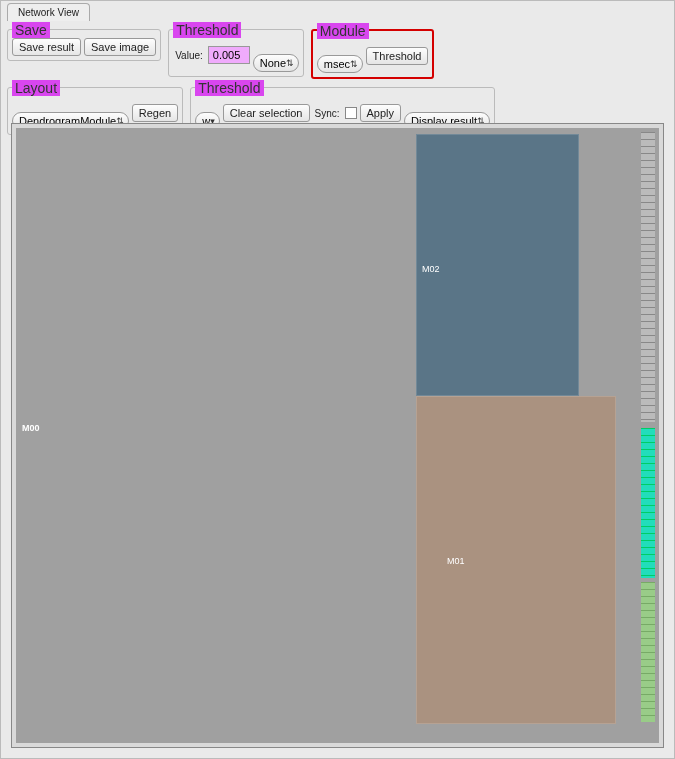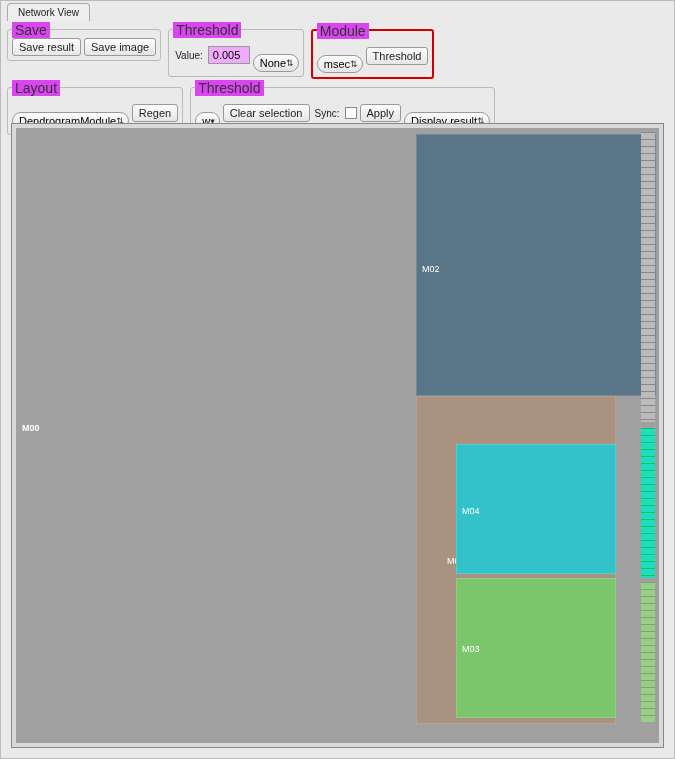--- a/index.html
+++ b/index.html
@@ -229,34 +229,28 @@
         </div>
       </div>
     </div>
   </div>
 
   <div class="canvas-frame">
     <div class="treemap">
 
       <span class="mlabel" style="left:6px; top:295px;font-weight:bold;">M00</span>
 
-      <div class="block" style="left:400px; top:6px; width:240px; height:262px; background:#5a7587;">
+      <div class="block" style="left:400px; top:6px; width:163px; height:262px; background:#5a7587;">
         <span class="mlabel" style="left:6px; top:130px;">M02</span>
       </div>
 
       <div class="block" style="left:400px; top:268px; width:200px; height:328px; background:#aa9280;">
         <span class="mlabel" style="left:6px; top:160px;margin-left:25px;">M01</span>
       </div>
 
-      <div class="block" style="left:440px; top:316px; width:160px; height:130px; background:#34c2ca;">
-        <span class="mlabel" style="left:6px; top:62px;">M04</span>
-      </div>
-
-      <div class="block" style="left:440px; top:450px; width:160px; height:140px; background:#7bc66b;">
-        <span class="mlabel" style="left:6px; top:66px;">M03</span>
-      </div>
+
 
       <div class="index-strip" style="top:4px; height:290px;"></div>
       <div class="index-strip teal" style="top:300px; height:150px;"></div>
       <div class="index-strip olive" style="top:454px; height:140px;"></div>
     </div>
   </div>
 </div>
 
 </body></html>

